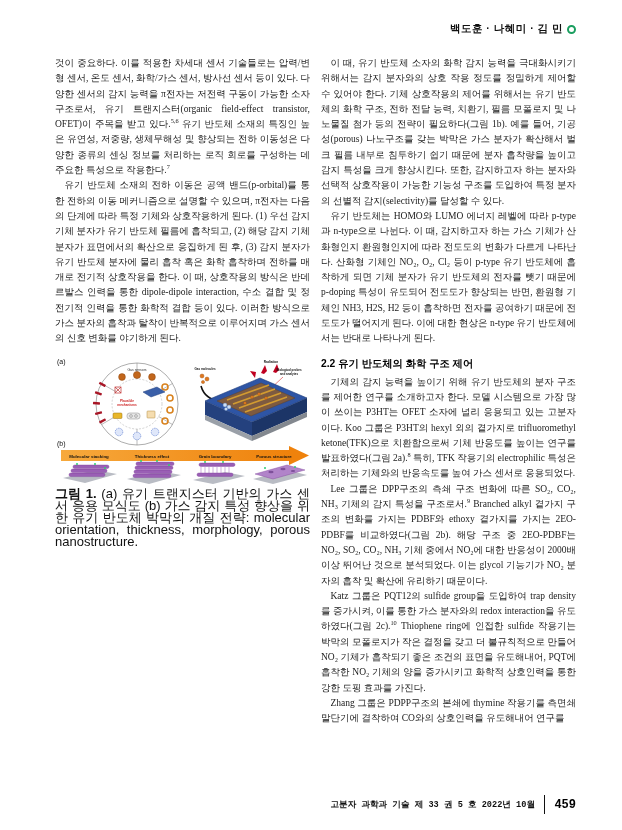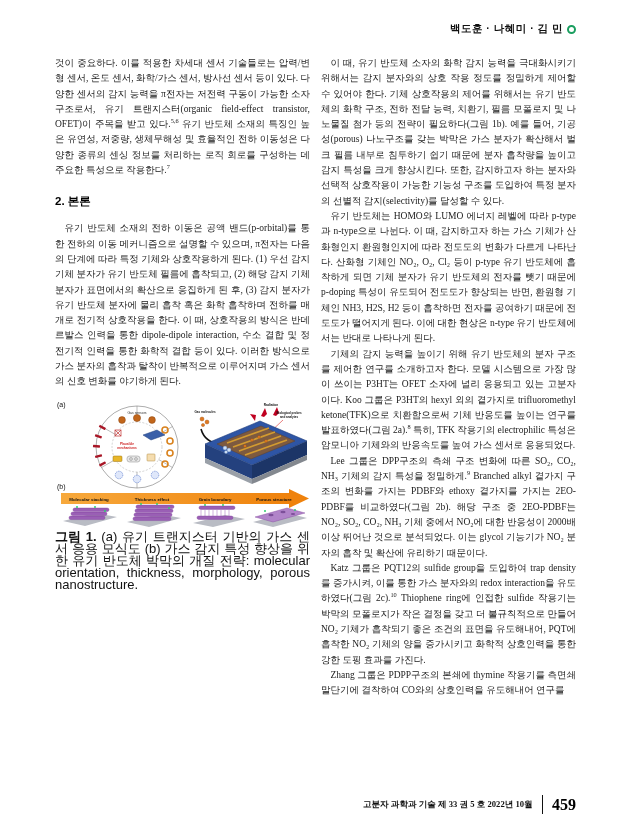--- a/index.html
+++ b/index.html
@@ -52,42 +52,41 @@
   .figure svg{display:block;}
   .caption{
     font-family:"Liberation Sans","DejaVu Sans",sans-serif;
     font-size:13px;line-height:12px;text-align:justify;
     margin-top:4px;color:#111;
   }
   .caption b{font-weight:bold;}
   .footer{
     position:absolute;right:46px;bottom:16px;
     display:flex;align-items:center;gap:9px;
-    font-family:Liberation Serif, serif;
+    font-family:Liberation Mono, monospace;
   }
   .footer .journal{font-size:8.6px;font-weight:bold;color:#111;}
   .footer .vbar{width:1.4px;height:19px;background:#111;}
-  .footer .pageno{font-size:16px;font-weight:bold;color:#000;}
+  .footer .pageno{font-size:12px;font-weight:bold;color:#000;}
 </style>
 </head>
 <body>
 
 <div class="page">
 
   <div class="header">
     <span>백도훈 · 나혜미 · 김  민</span>
     <span class="orcid"></span>
   </div>
 
   <div class="columns">
 
     <div class="col">
-      <p class="body"><span>것이 중요하다. 이를 적용한 차세대 센서 기술들로는 압력/변형 센서, 온도 센서, 화학/가스 센서, 방사선 센서 등이 있다. 다양한 센서의 감지 능력을 π전자는 저전력 구동이 가능한 소자 구조로서, 유기 트랜지스터(organic field-effect transistor, OFET)이 주목을 받고 있다.</span><sup>5,6</sup><span> 유기 반도체 소재의 특징인 높은 유연성, 저중량, 생체무해성 및 효율적인 전하 이동성은 다양한 종류의 센싱 정보를 처리하는 로직 회로를 구성하는 데 주요한 특성으로 작용한다.</span><sup>7</sup></p>
-
-      <div class="h-main">2. 본론</div>
+      <p class="body"><span>것이 중요하다. 이를 적용한 차세대 센서 기술들로는 압력/변형 센서, 온도 센서, 화학/가스 센서, 방사선 센서 등이 있다. 다양한 센서의 감지 능력을 π전자는 저전력 구동이 가능한 소자 구조로서, 유기 트랜지스터(organic field-effect transistor, OFET)이 주목을 받고 있다.</span><sup>5,6</sup><span> 유기 반도체 소재의 특징인 높은 유연성, 저중량, 생체무해성 및 향상되는 전하 이동성은 다양한 종류의 센싱 정보를 처리하는 로직 회로를 구성하는 데 주요한 특성으로 작용한다.</span><sup>7</sup></p>
+
 
       <p class="body indent">유기 반도체 소재의 전하 이동은 공액 밴드(p-orbital)를 통한 전하의 이동 메커니즘으로 설명할 수 있으며, π전자는 다음의 단계에 따라 특정 기체와 상호작용하게 된다. (1) 우선 감지 기체 분자가 유기 반도체 필름에 흡착되고, (2) 해당 감지 기체 분자가 표면에서의 확산으로 응집하게 된 후, (3) 감지 분자가 유기 반도체 분자에 물리 흡착 혹은 화학 흡착하며 전하를 매개로 전기적 상호작용을 한다. 이 때, 상호작용의 방식은 반데르발스 인력을 통한 dipole-dipole interaction, 수소 결합 및 정전기적 인력을 통한 화학적 결합 등이 있다. 이러한 방식으로 가스 분자의 흡착과 탈착이 반복적으로 이루어지며 가스 센서의 신호 변화를 야기하게 된다.</p>
 
       <div class="figure">
         <svg width="255" height="128" viewBox="0 0 255 128">
 
           <text x="2" y="8" font-size="7" font-family="Liberation Sans,sans-serif" fill="#111">(a)</text>
 
           <g>
             <circle cx="82" cy="48" r="41" fill="#ffffff" stroke="#8a8a8a" stroke-width="0.7"></circle>
@@ -267,23 +266,24 @@
         </svg>
       </div>
 
       <div class="caption"><b>그림 1.</b><span> (a) 유기 트랜지스터 기반의 가스 센서 응용 모식도 (b) 가스 감지 특성 향상을 위한 유기 반도체 박막의 개질 전략: molecular orientation, thickness, morphology, porous nanostructure.</span></div>
     </div>
 
     <div class="col">
       <p class="body indent">이 때, 유기 반도체 소자의 화학 감지 능력을 극대화시키기 위해서는 감지 분자와의 상호 작용 정도를 정밀하게 제어할 수 있어야 한다. 기체 상호작용의 제어를 위해서는 유기 반도체의 화학 구조, 전하 전달 능력, 치환기, 필름 모폴로지 및 나노물질 첨가 등의 전략이 필요하다(그림 1b). 예를 들어, 기공성(porous) 나노구조를 갖는 박막은 가스 분자가 확산해서 벌크 필름 내부로 침투하기 쉽기 때문에 분자 흡착량을 높이고 감지 특성을 크게 향상시킨다. 또한, 감지하고자 하는 분자와 선택적 상호작용이 가능한 기능성 구조를 도입하여 특정 분자의 선별적 감지(selectivity)를 달성할 수 있다.</p>
       <p class="body indent">유기 반도체는 HOMO와 LUMO 에너지 레벨에 따라 p-type과 n-type으로 나뉜다. 이 때, 감지하고자 하는 가스 기체가 산화형인지 환원형인지에 따라 전도도의 변화가 다르게 나타난다. 산화형 기체인 NO₂, O₂, Cl₂ 등이 p-type 유기 반도체에 흡착하게 되면 기체 분자가 유기 반도체의 전자를 뺏기 때문에 p-doping 특성이 유도되어 전도도가 향상되는 반면, 환원형 기체인 NH3, H2S, H2 등이 흡착하면 전자를 공여하기 때문에 전도도가 떨어지게 된다. 이에 대한 현상은 n-type 유기 반도체에서는 반대로 나타나게 된다.</p>
 
-
-      <p class="body indent"><span>기체의 감지 능력을 높이기 위해 유기 반도체의 분자 구조를 제어한 연구를 소개하고자 한다. 모델 시스템으로 가장 많이 쓰이는 P3HT는 OFET 소자에 널리 응용되고 있는 고분자이다. Koo 그룹은 P3HT의 hexyl 외의 곁가지로 trifluoromethyl ketone(TFK)으로 치환함으로써 기체 반응도를 높이는 연구를 발표하였다(그림 2a).</span><sup>8</sup><span> 특히, TFK 작용기의 electrophilic 특성은 암모니아 기체와의 반응속도를 높여 가스 센서로 응용되었다.</span></p>
-      <p class="body indent"><span>Lee 그룹은 DPP구조의 측쇄 구조 변화에 따른 SO₂, CO₂, NH₃ 기체의 감지 특성을 정밀하게.</span><sup>9</sup><span> Branched alkyl 곁가지 구조의 변화를 가지는 PDBF와 ethoxy 곁가지를 가지는 2EO-PDBF를 비교하였다(그림 2b). 해당 구조 중 2EO-PDBF는 NO₂, SO₂, CO₂, NH₃ 기체 중에서 NO₂에 대한 반응성이 2000배 이상 뛰어난 것으로 분석되었다. 이는 glycol 기능기가 NO₂ 분자의 흡착 및 확산에 유리하기 때문이다.</span></p>
+      <div class="h-sub">2.2 유기 반도체의 화학 구조 제어</div>
+
+      <p class="body indent"><span>기체의 감지 능력을 높이기 위해 유기 반도체의 분자 구조를 제어한 연구를 소개하고자 한다. 모델 시스템으로 가장 많이 쓰이는 P3HT는 OFET 소자에 널리 응용되고 있는 고분자이다. Koo 그룹은 P3HT의 hexyl 외의 곁가지로 trifluoromethyl ketone(TFK)으로 치환함으로써 기체 반응도를 높이는 연구를 발표하였다(그림 2a).</span><sup>8</sup><span> 특히, TFK 작용기의 electrophilic 특성은 처리하는 기체와의 반응속도를 높여 가스 센서로 응용되었다.</span></p>
+      <p class="body indent"><span>Lee 그룹은 DPP구조의 측쇄 구조 변화에 따른 SO₂, CO₂, NH₃ 기체의 감지 특성을 구조로서.</span><sup>9</sup><span> Branched alkyl 곁가지 구조의 변화를 가지는 PDBF와 ethoxy 곁가지를 가지는 2EO-PDBF를 비교하였다(그림 2b). 해당 구조 중 2EO-PDBF는 NO₂, SO₂, CO₂, NH₃ 기체 중에서 NO₂에 대한 반응성이 2000배 이상 뛰어난 것으로 분석되었다. 이는 glycol 기능기가 NO₂ 분자의 흡착 및 확산에 유리하기 때문이다.</span></p>
       <p class="body indent"><span>Katz 그룹은 PQT12의 sulfide group을 도입하여 trap density를 증가시켜, 이를 통한 가스 분자와의 redox interaction을 유도하였다(그림 2c).</span><sup>10</sup><span> Thiophene ring에 인접한 sulfide 작용기는 박막의 모폴로지가 작은 결정을 갖고 더 불규칙적으로 만들어 NO₂ 기체가 흡착되기 좋은 조건의 표면을 유도해내어, PQT에 흡착한 NO₂ 기체의 양을 증가시키고 화학적 상호인력을 통한 강한 도핑 효과를 가진다.</span></p>
       <p class="body indent">Zhang 그룹은 PDPP구조의 본쇄에 thymine 작용기를 측면쇄 말단기에 결착하여 CO와의 상호인력을 유도해내어 연구를</p>
     </div>
   </div>
 
   <div class="footer">
     <span class="journal">고분자 과학과 기술  제 33 권 5 호 2022년 10월</span>
     <span class="vbar"></span>
     <span class="pageno">459</span>
   </div>

